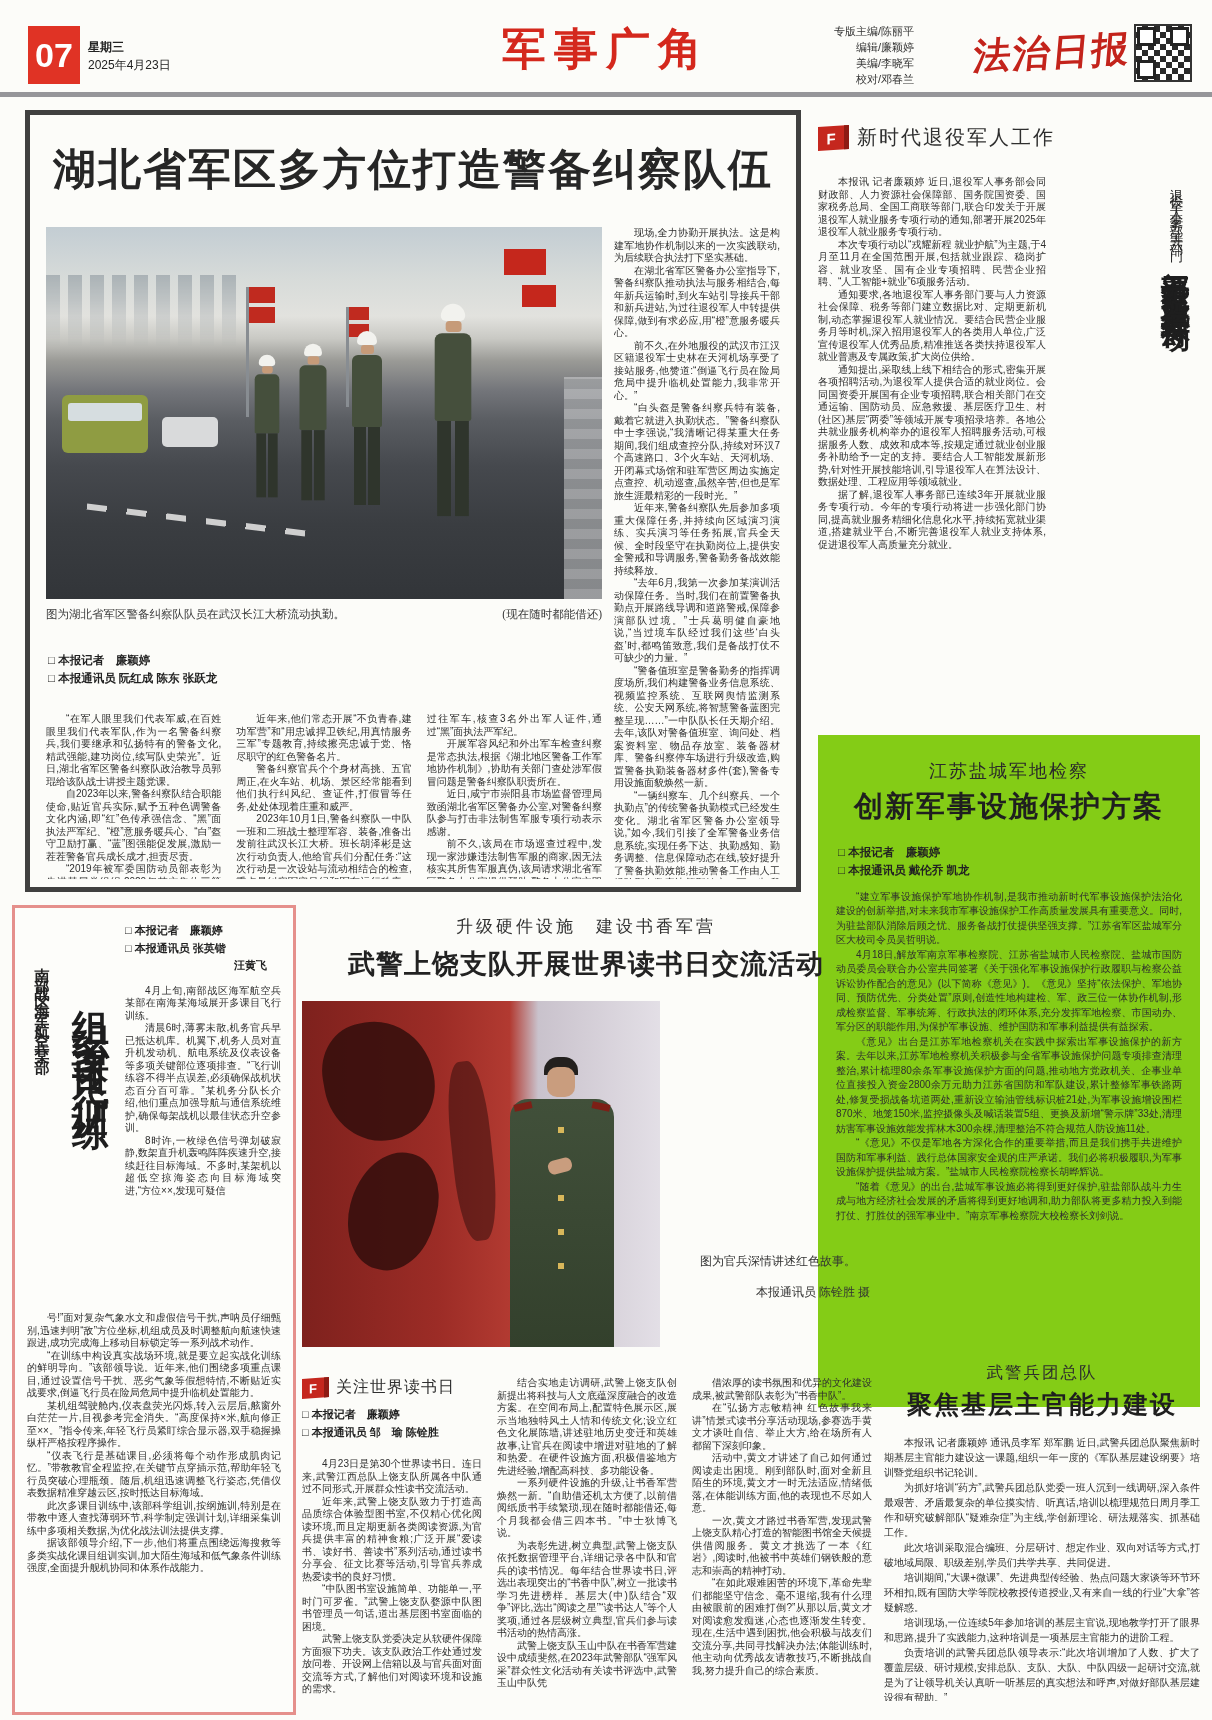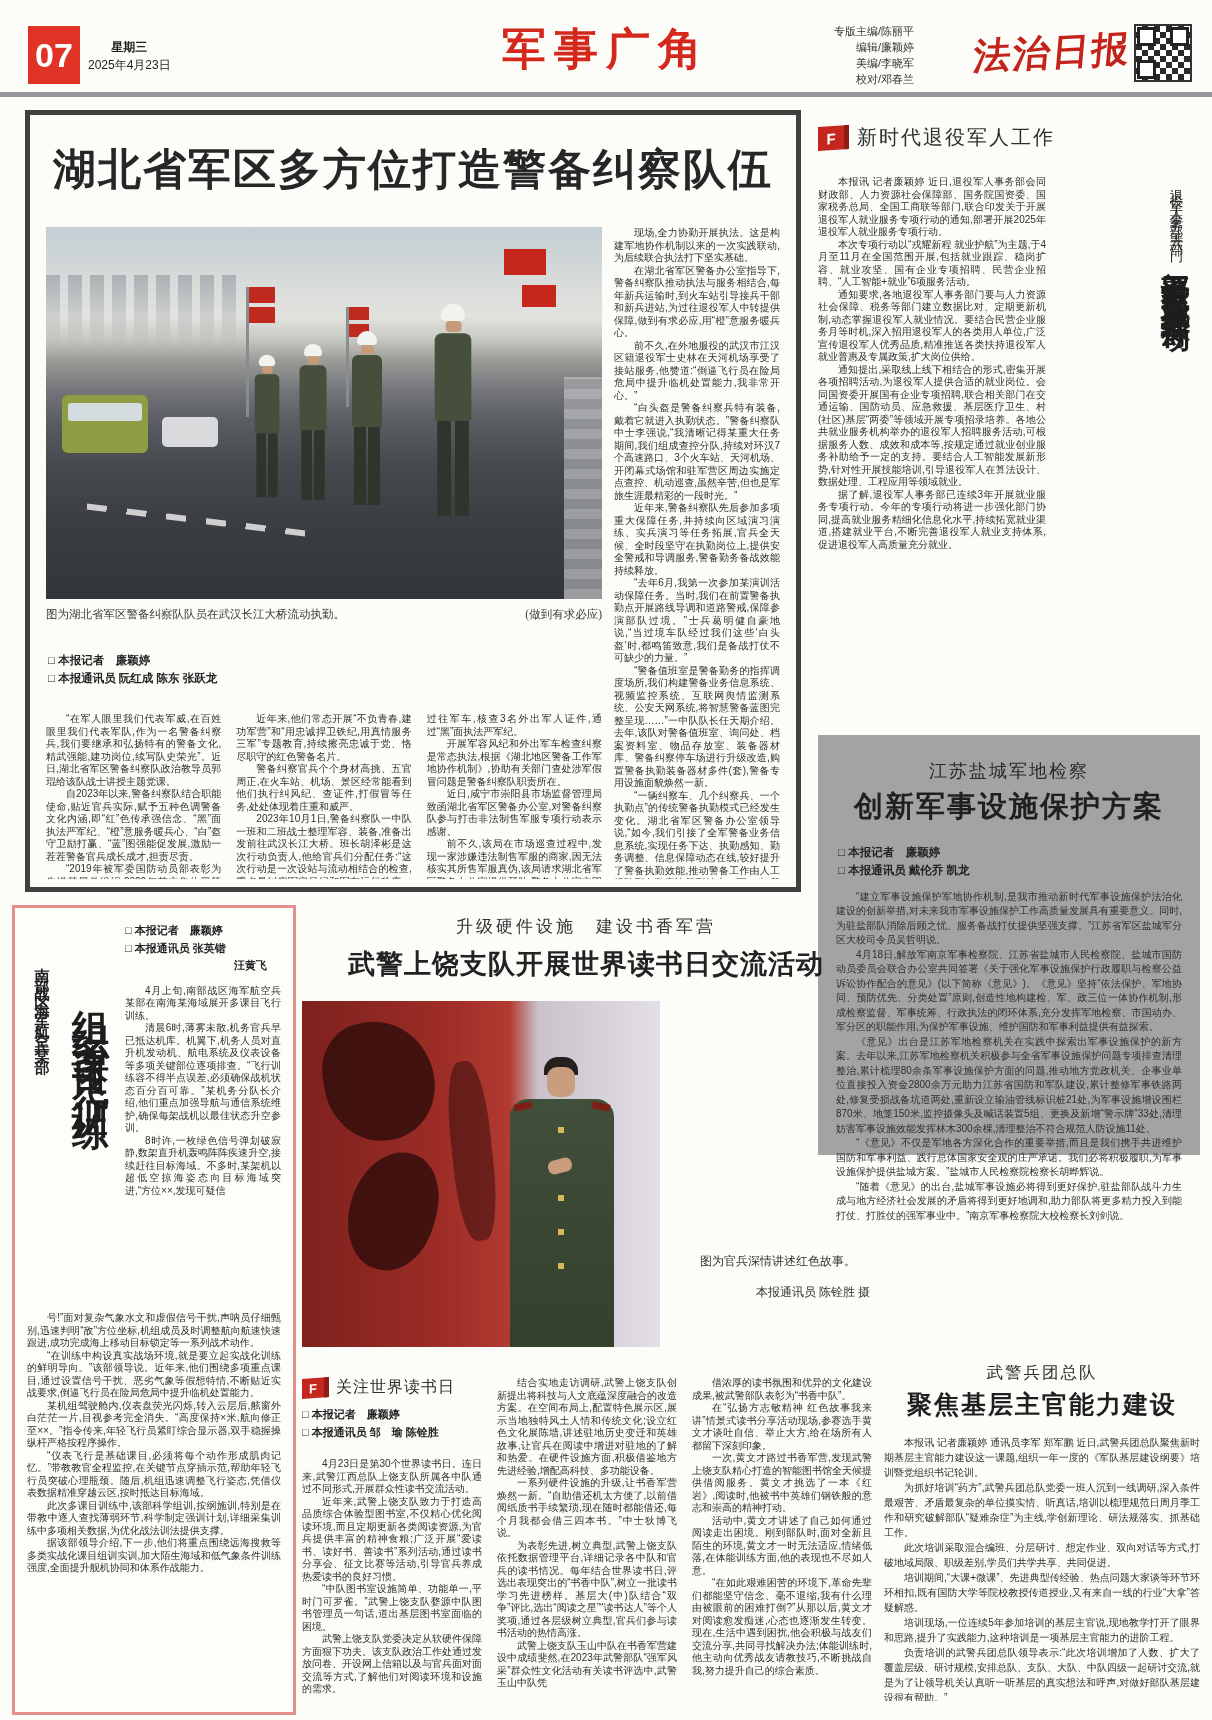--- a/index.html
+++ b/index.html
@@ -3,21 +3,21 @@
 <meta charset="utf-8">
 <style>
   html,body{margin:0;padding:0;}
   body{width:1212px;height:1720px;position:relative;overflow:hidden;background:#fcfcf9;
        font-family:"Liberation Sans","DejaVu Sans",sans-serif;color:#2c2c2c;}
   
   .header{position:absolute;left:0;top:0;width:1212px;height:100px;}
   .page-num{position:absolute;left:28px;top:26px;width:52px;height:58px;background:#e03325;
             color:#fff;font-size:34px;font-weight:700;display:flex;align-items:center;justify-content:center;}
   .date-block{position:absolute;left:88px;top:38px;font-size:12px;line-height:1.5;color:#222;}
-  .date-block .wd{font-weight:700;text-align:center;}
+  .date-block .wd{font-weight:700;}
   .section-title{position:absolute;left:50%;transform:translateX(-50%);top:20px;
                  font-size:44px;font-weight:900;color:#d4281d;letter-spacing:8px;white-space:nowrap;}
   .credits{position:absolute;right:298px;top:24px;text-align:right;font-size:11px;line-height:1.45;color:#333;}
   .masthead{position:absolute;right:82px;top:28px;font-family:"Liberation Serif",serif;
             font-size:37px;font-weight:900;color:#c3231b;transform:skewX(-8deg) rotate(-3deg);letter-spacing:2px;}
   .qr{position:absolute;right:20px;top:24px;width:54px;height:54px;border:2px solid #333;
       background:repeating-conic-gradient(#2a2a2a 0% 25%,#fff 0% 50%) 0 0/12px 12px;}
   .qr i{position:absolute;width:13px;height:13px;background:#fff;border:3px solid #222;}
   .qr i:nth-child(1){left:1px;top:1px;} .qr i:nth-child(2){right:1px;top:1px;} .qr i:nth-child(3){left:1px;bottom:1px;}
   .head-rule{position:absolute;left:0;top:92px;width:1212px;height:5px;background:#96969a;}
@@ -59,21 +59,21 @@
   .blockB{position:absolute;left:802px;top:110px;width:398px;height:600px;}
   .b-header{display:flex;align-items:center;gap:8px;margin:14px 0 0 16px;}
   .cube-icon{width:26px;height:24px;background:#c5271e;border-right:5px solid #8e1b14;color:#fff;
     font-weight:900;font-size:15px;display:flex;align-items:center;justify-content:center;transform:skewY(-4deg);}
   .b-label{font-size:20px;color:#2f2f2f;letter-spacing:2px;}
   .b-body{position:absolute;left:16px;top:66px;width:228px;bottom:30px;overflow:hidden;}
   .b-vert{position:absolute;right:4px;top:64px;bottom:14px;writing-mode:vertical-rl;}
   .b-vkicker{font-size:13.5px;letter-spacing:6px;color:#222;padding-top:4px;margin-left:12px;}
   .b-vtitle{font-size:29px;font-weight:800;color:#1e1e1e;letter-spacing:4px;}
   
-  .blockC{position:absolute;left:818px;top:735px;width:382px;height:420px;background:#a3a3a3;padding:0;}
+  .blockC{position:absolute;left:818px;top:735px;width:382px;height:672px;background:#84cc16;padding:0;}
   .c-kicker{margin-top:24px;text-align:center;font-size:18px;color:#2a2a2a;letter-spacing:2px;}
   .c-title{text-align:center;font-size:29px;font-weight:800;color:#1f1f1f;letter-spacing:2px;margin-top:4px;}
   .c-bylines{margin:16px 0 0 20px;}
   .c-text{margin:10px 18px 0 18px;height:376px;overflow:hidden;}
   .c-text p{font-size:10px;line-height:1.45;}
   
   .blockD{position:absolute;left:12px;top:905px;width:278px;height:804px;border:3px solid #e5908c;background:#fdfdfa;}
   .d-top{position:absolute;left:12px;top:14px;right:12px;height:384px;display:flex;}
   .d-kicker{writing-mode:vertical-rl;font-size:15px;font-weight:600;letter-spacing:9px;color:#222;width:24px;padding-top:34px;}
   .d-title{writing-mode:vertical-rl;font-size:37px;font-weight:800;letter-spacing:13px;color:#1d1d1d;width:58px;padding-top:58px;margin-left:6px;}
@@ -186,21 +186,21 @@
       </div>
       <div class="soldier" style="left:392px;top:96px;transform:scale(1.22);">
         <div class="helmet"></div>
           <div class="face"></div>
           <div class="torso"></div>
           <div class="legs"></div>
       </div>
     </div>
     <div class="a-caption">
       <span>图为湖北省军区警备纠察队队员在武汉长江大桥流动执勤。</span>
-      <span>(做到有求必应)</span>
+      <span>(现在随时都能借还)</span>
     </div>
     <div class="a-byline">
       <div class="byline">□ 本报记者　廉颖婷</div>
       <div class="byline">□ 本报通讯员 阮红成 陈东 张跃龙</div>
     </div>
     <div class="a-cols body-text">
         <p>“在军人眼里我们代表军威,在百姓眼里我们代表军队,作为一名警备纠察兵,我们要继承和弘扬特有的警备文化,精武强能,建功岗位,续写队史荣光”。近日,湖北省军区警备纠察队政治教导员郭琨给该队战士讲授主题党课。</p>
         <p>自2023年以来,警备纠察队结合职能使命,贴近官兵实际,赋予五种色调警备文化内涵,即“红”色传承强信念、“黑”面执法严军纪、“橙”意服务暖兵心、“白”盔守卫励打赢、“蓝”图强能促发展,激励一茬茬警备官兵成长成才,担责尽责。</p>
         <p>“2019年被军委国防动员部表彰为先进基层党组织,2020年荣立集体三等功,2022年被湖北省军区表彰为‘四铁’先进单位……”警备纠察队队长孙恒谈起调整组建以来取得的成绩如数家珍。</p>
         <p>近年来,他们常态开展“不负青春,建功军营”和“用忠诚捍卫铁纪,用真情服务三军”专题教育,持续擦亮忠诚于党、恪尽职守的红色警备名片。</p>
@@ -322,22 +322,22 @@
     </div>
     <div class="e-col body-text">
         <p>结合实地走访调研,武警上饶支队创新提出将科技与人文底蕴深度融合的改造方案。在空间布局上,配置特色展示区,展示当地独特风土人情和传统文化;设立红色文化展陈墙,讲述驻地历史变迁和英雄故事,让官兵在阅读中增进对驻地的了解和热爱。在硬件设施方面,积极借鉴地方先进经验,增配高科技、多功能设备。</p>
         <p>一系列硬件设施的升级,让书香军营焕然一新。“自助借还机太方便了,以前借阅纸质书手续繁琐,现在随时都能借还,每个月我都会借三四本书。”中士狄博飞说。</p>
         <p>为表彰先进,树立典型,武警上饶支队依托数据管理平台,详细记录各中队和官兵的读书情况。每年结合世界读书日,评选出表现突出的“书香中队”,树立一批读书学习先进榜样。基层大(中)队结合“双争”评比,选出“阅读之星”“读书达人”等个人奖项,通过各层级树立典型,官兵们参与读书活动的热情高涨。</p>
         <p>武警上饶支队玉山中队在书香军营建设中成绩斐然,在2023年武警部队“强军风采”群众性文化活动有关读书评选中,武警玉山中队凭</p>
       </div>
     <div class="e-col body-text">
         <p>借浓厚的读书氛围和优异的文化建设成果,被武警部队表彰为“书香中队”。</p>
         <p>在“弘扬方志敏精神 红色故事我来讲”情景式读书分享活动现场,参赛选手黄文才谈吐自信、举止大方,给在场所有人都留下深刻印象。</p>
+        <p>活动中,黄文才讲述了自己如何通过阅读走出困境。刚到部队时,面对全新且陌生的环境,黄文才一时无法适应,情绪低落,在体能训练方面,他的表现也不尽如人意。</p>
         <p>一次,黄文才路过书香军营,发现武警上饶支队精心打造的智能图书馆全天候提供借阅服务。黄文才挑选了一本《红岩》,阅读时,他被书中英雄们钢铁般的意志和崇高的精神打动。</p>
-        <p>活动中,黄文才讲述了自己如何通过阅读走出困境。刚到部队时,面对全新且陌生的环境,黄文才一时无法适应,情绪低落,在体能训练方面,他的表现也不尽如人意。</p>
         <p>“在如此艰难困苦的环境下,革命先辈们都能坚守信念、毫不退缩,我有什么理由被眼前的困难打倒?”从那以后,黄文才对阅读愈发痴迷,心态也逐渐发生转变。现在,生活中遇到困扰,他会积极与战友们交流分享,共同寻找解决办法;体能训练时,他主动向优秀战友请教技巧,不断挑战自我,努力提升自己的综合素质。</p>
       </div>
   </div>
 </div>
 
 <div class="blockF">
   <div class="f-kicker">武警兵团总队</div>
   <div class="f-title">聚焦基层主官能力建设</div>
   <div class="f-text body-text">
       <p>本报讯 记者廉颖婷 通讯员李军 郑军鹏 近日,武警兵团总队聚焦新时期基层主官能力建设这一课题,组织一年一度的《军队基层建设纲要》培训暨党组织书记轮训。</p>

